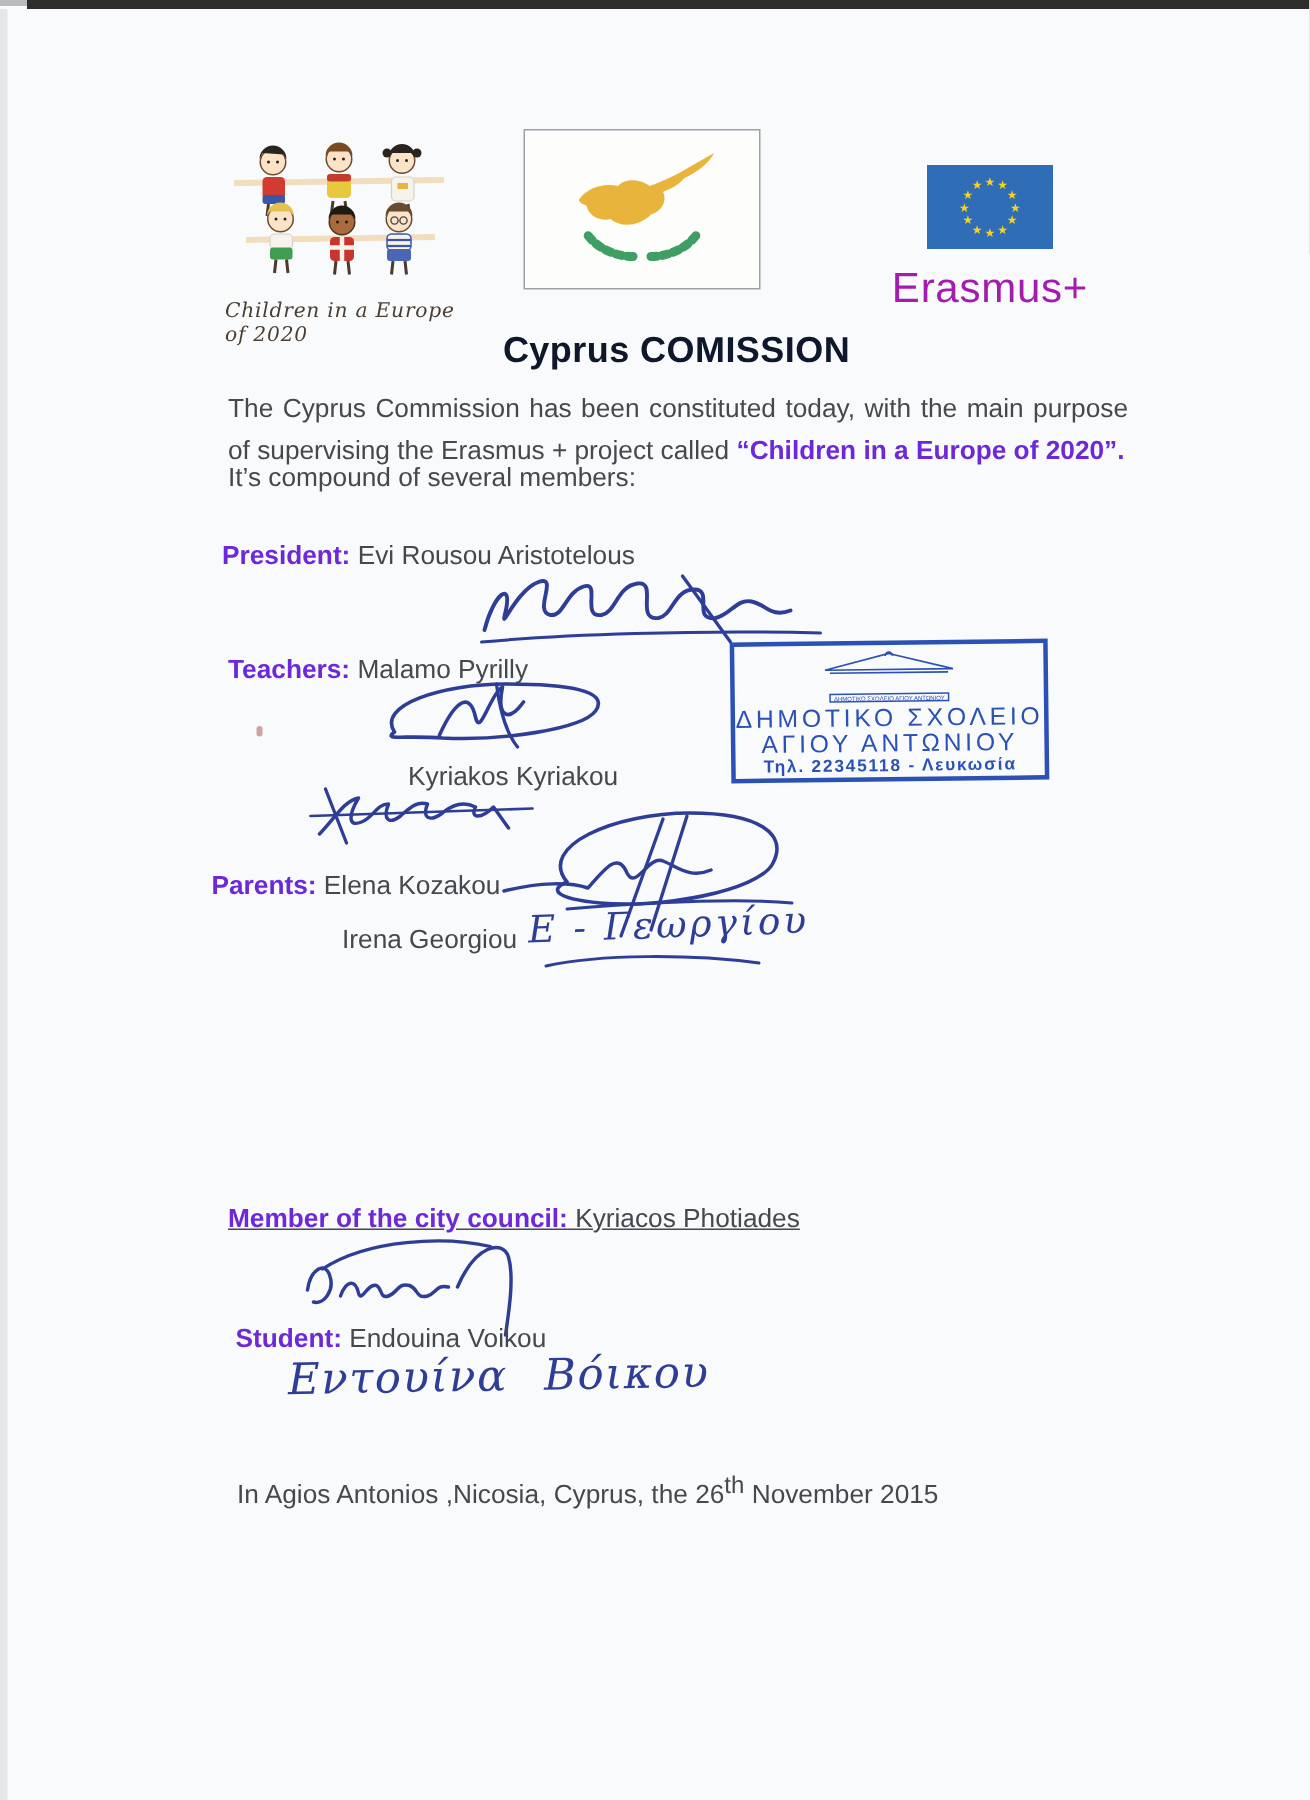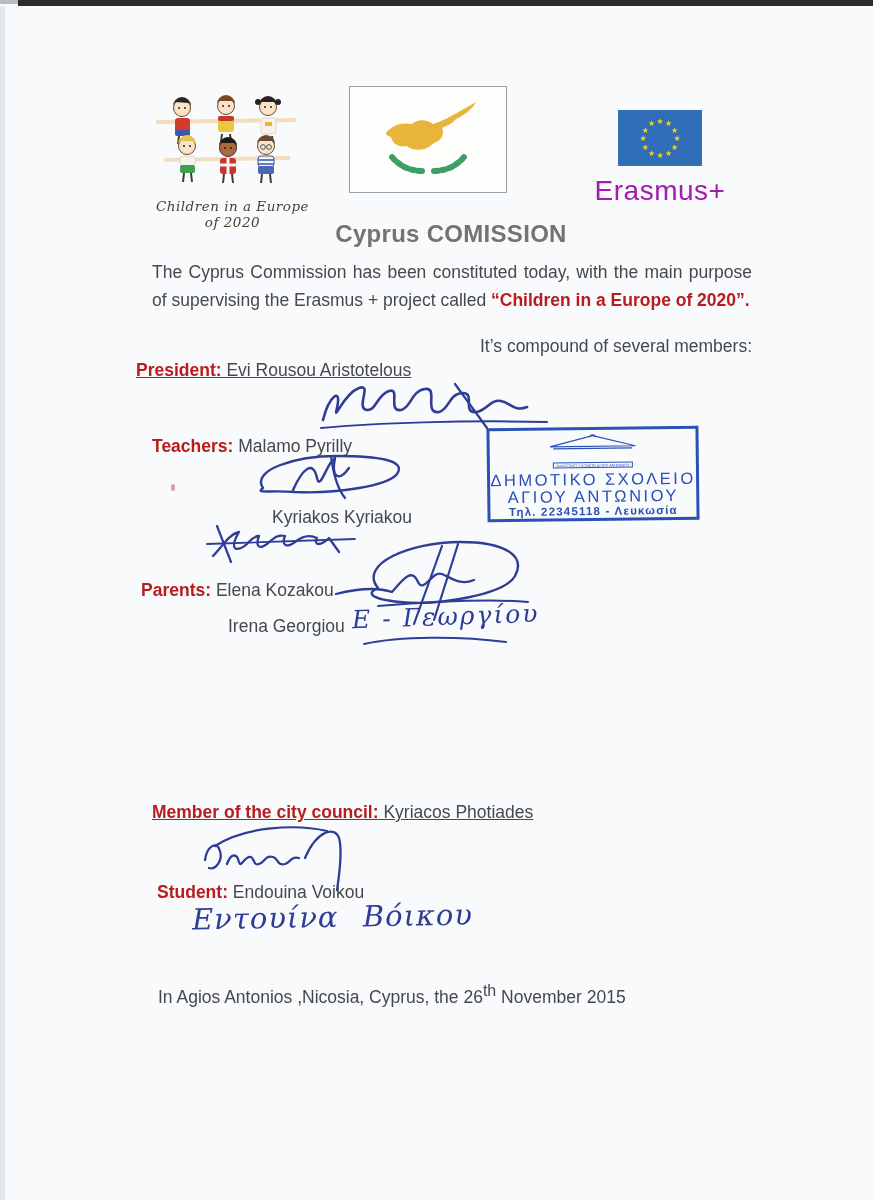--- a/index.html
+++ b/index.html
@@ -10,40 +10,40 @@
     overflow:hidden;
     font-family:"Liberation Sans", sans-serif;
     color:#45494d;
   }
   
   .scan-top{position:absolute;left:18px;right:0;top:0;height:6px;background:#2d2d2b;}
   .scan-top2{position:absolute;left:0;top:0;width:18px;height:4px;background:#b9bcbe;}
   .scan-left{position:absolute;left:0;top:6px;width:5px;bottom:0;background:#e5e8ea;}
   .abs{position:absolute;}
   .body-text{font-size:17.5px;line-height:28px;color:#45494d;}
-  .bold{font-weight:bold;color:#b91c1c;}
+  .bold{font-weight:bold;color:#6d28d9;}
   .title{
-    font-size:24px;font-weight:bold;color:#737373;
+    font-size:24px;font-weight:bold;color:#0f172a;
     text-align:center;letter-spacing:0.3px;
   }
   .para{ text-align:justify; }
   .sig-svg path, .sig-svg line{fill:none;stroke:#2e3d95;stroke-linecap:round;stroke-linejoin:round;}
   
   .flagbox{
     border:1px solid #9aa2a8;background:#fdfdfc;
     display:flex;align-items:center;justify-content:center;
   }
   .erasmus-wrap{text-align:center;}
   .erasmus-label{
     font-size:28px;color:#a21caf;letter-spacing:0.5px;margin-top:5px;
     font-weight:400;
   }
   .children-caption{
     font-family:"DejaVu Serif", serif;font-style:italic;
-    font-size:13.5px;color:#4a3e31;text-align:center;margin-top:2px;
+    font-size:13.5px;color:#4a3e31;margin-top:2px;
     letter-spacing:0.5px;
   }
   
   .stamp{
     border:3px solid #2b51b5;color:#2b51b5;
     transform:rotate(-0.7deg);
     display:flex;flex-direction:column;align-items:center;
     background:rgba(255,255,255,0);
   }
   .stamp-line1,.stamp-line2{
@@ -179,23 +179,23 @@
     </svg>
     <div class="erasmus-label">Erasmus+</div>
   </div>
 
   <div class="abs title" style="left:152px;top:220px;width:598px;">Cyprus COMISSION</div>
 
   <div class="abs body-text para" style="left:152px;top:258px;width:600px;">
     <span>The Cyprus Commission has been constituted today, with the main purpose of supervising the Erasmus + project called </span><span class="bold">“Children in a Europe of 2020”.</span>
   </div>
 
-  <div class="abs body-text" style="left:152px;top:332px;width:600px;text-align:right;">It’s compound of several members:</div>
-
-  <div class="abs body-text" style="left:136px;top:356px;text-decoration:underline;">
+  <div class="abs body-text" style="left:152px;top:304px;width:600px;">It’s compound of several members:</div>
+
+  <div class="abs body-text" style="left:148px;top:356px;">
     <span class="bold">President:</span><span> Evi Rousou Aristotelous</span>
   </div>
   <svg class="abs sig-svg" style="left:315px;top:378px;" width="255" height="58" viewBox="0 0 255 58">
     <path d="M8,42 C14,18 27,8 22,30 C18,46 28,16 44,10 C58,5 40,30 52,32 C61,33 62,17 74,13 C86,9 72,34 86,32 C96,30 96,13 110,11 C124,9 108,36 124,34 C134,32 134,15 148,15 C161,15 146,36 162,34 C172,32 176,21 186,23 C196,25 199,34 212,29" stroke-width="2.6"></path>
     <path d="M140,6 L172,50" stroke-width="2.2"></path>
     <path d="M6,50 C60,45 150,42 232,44" stroke-width="2"></path>
   </svg>
 
   <div class="abs body-text" style="left:152px;top:432px;">
     <span class="bold">Teachers:</span><span> Malamo Pyrilly</span>

